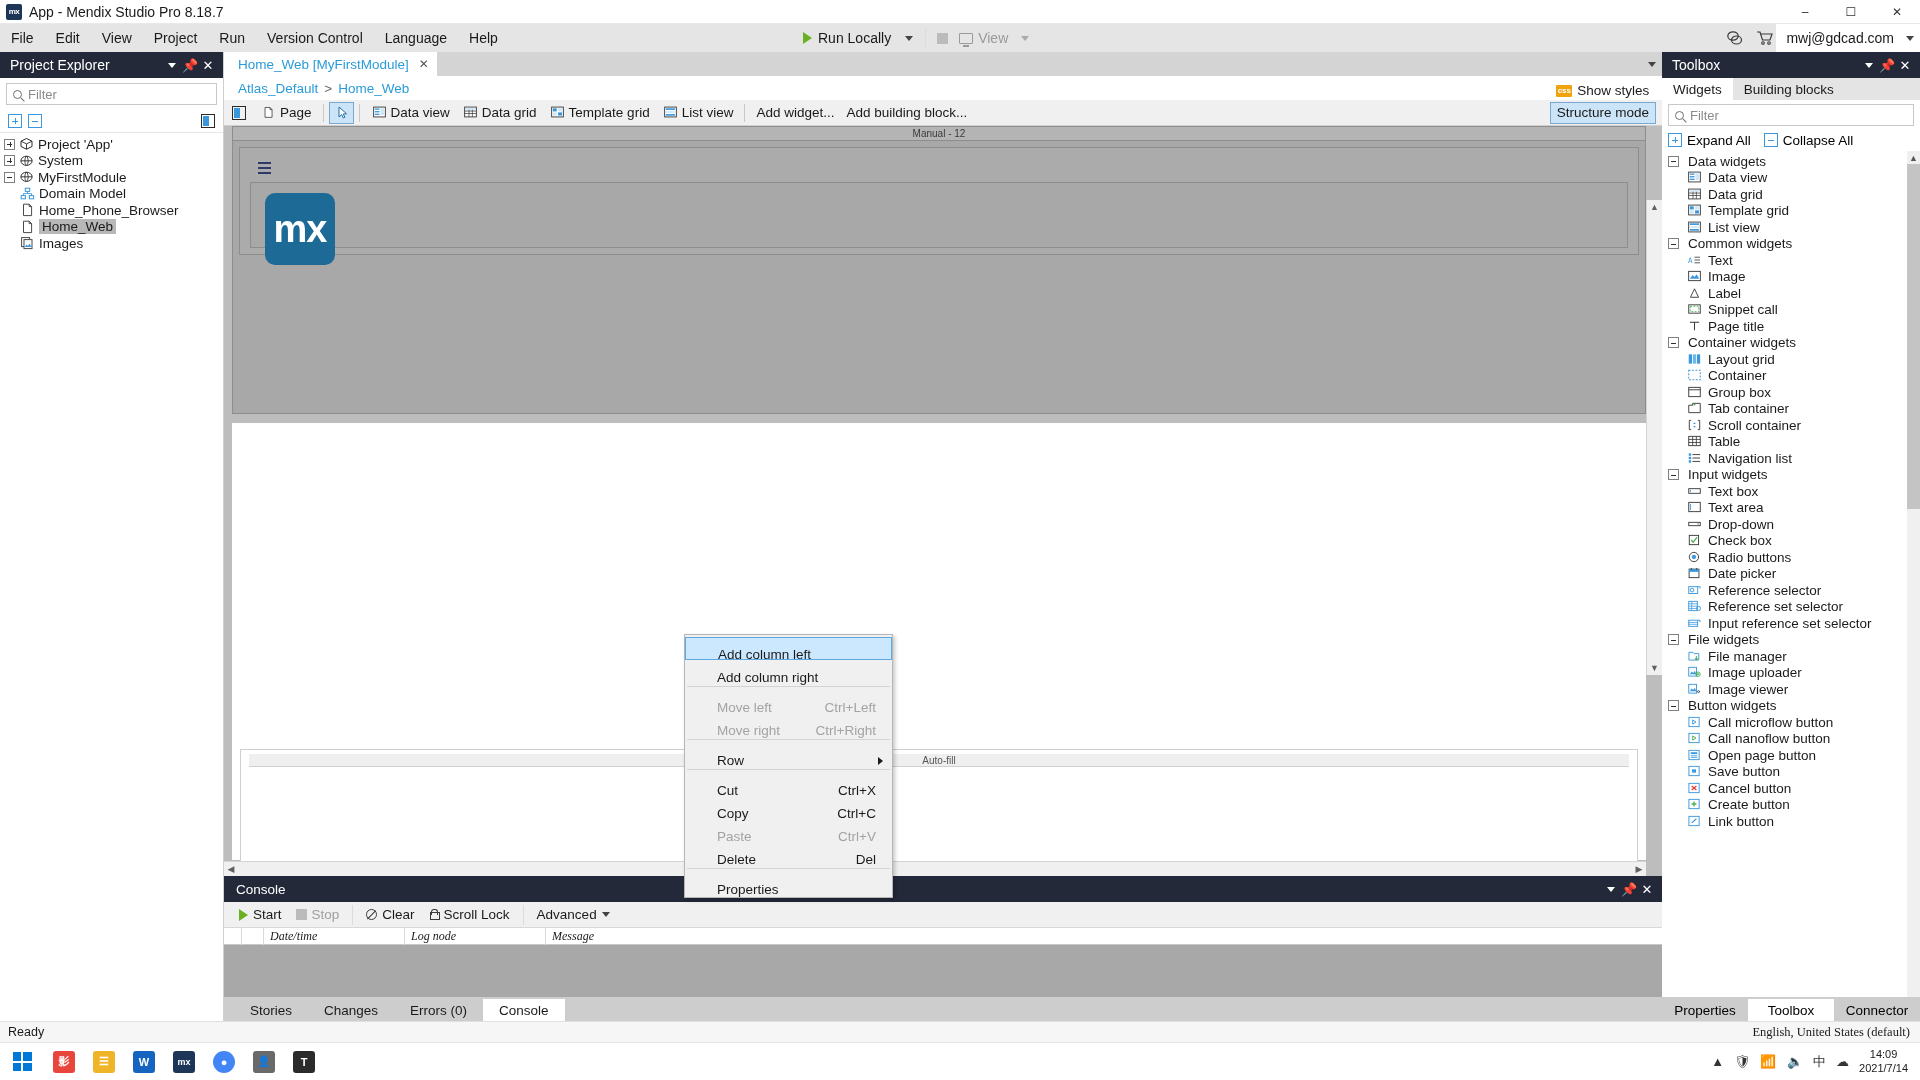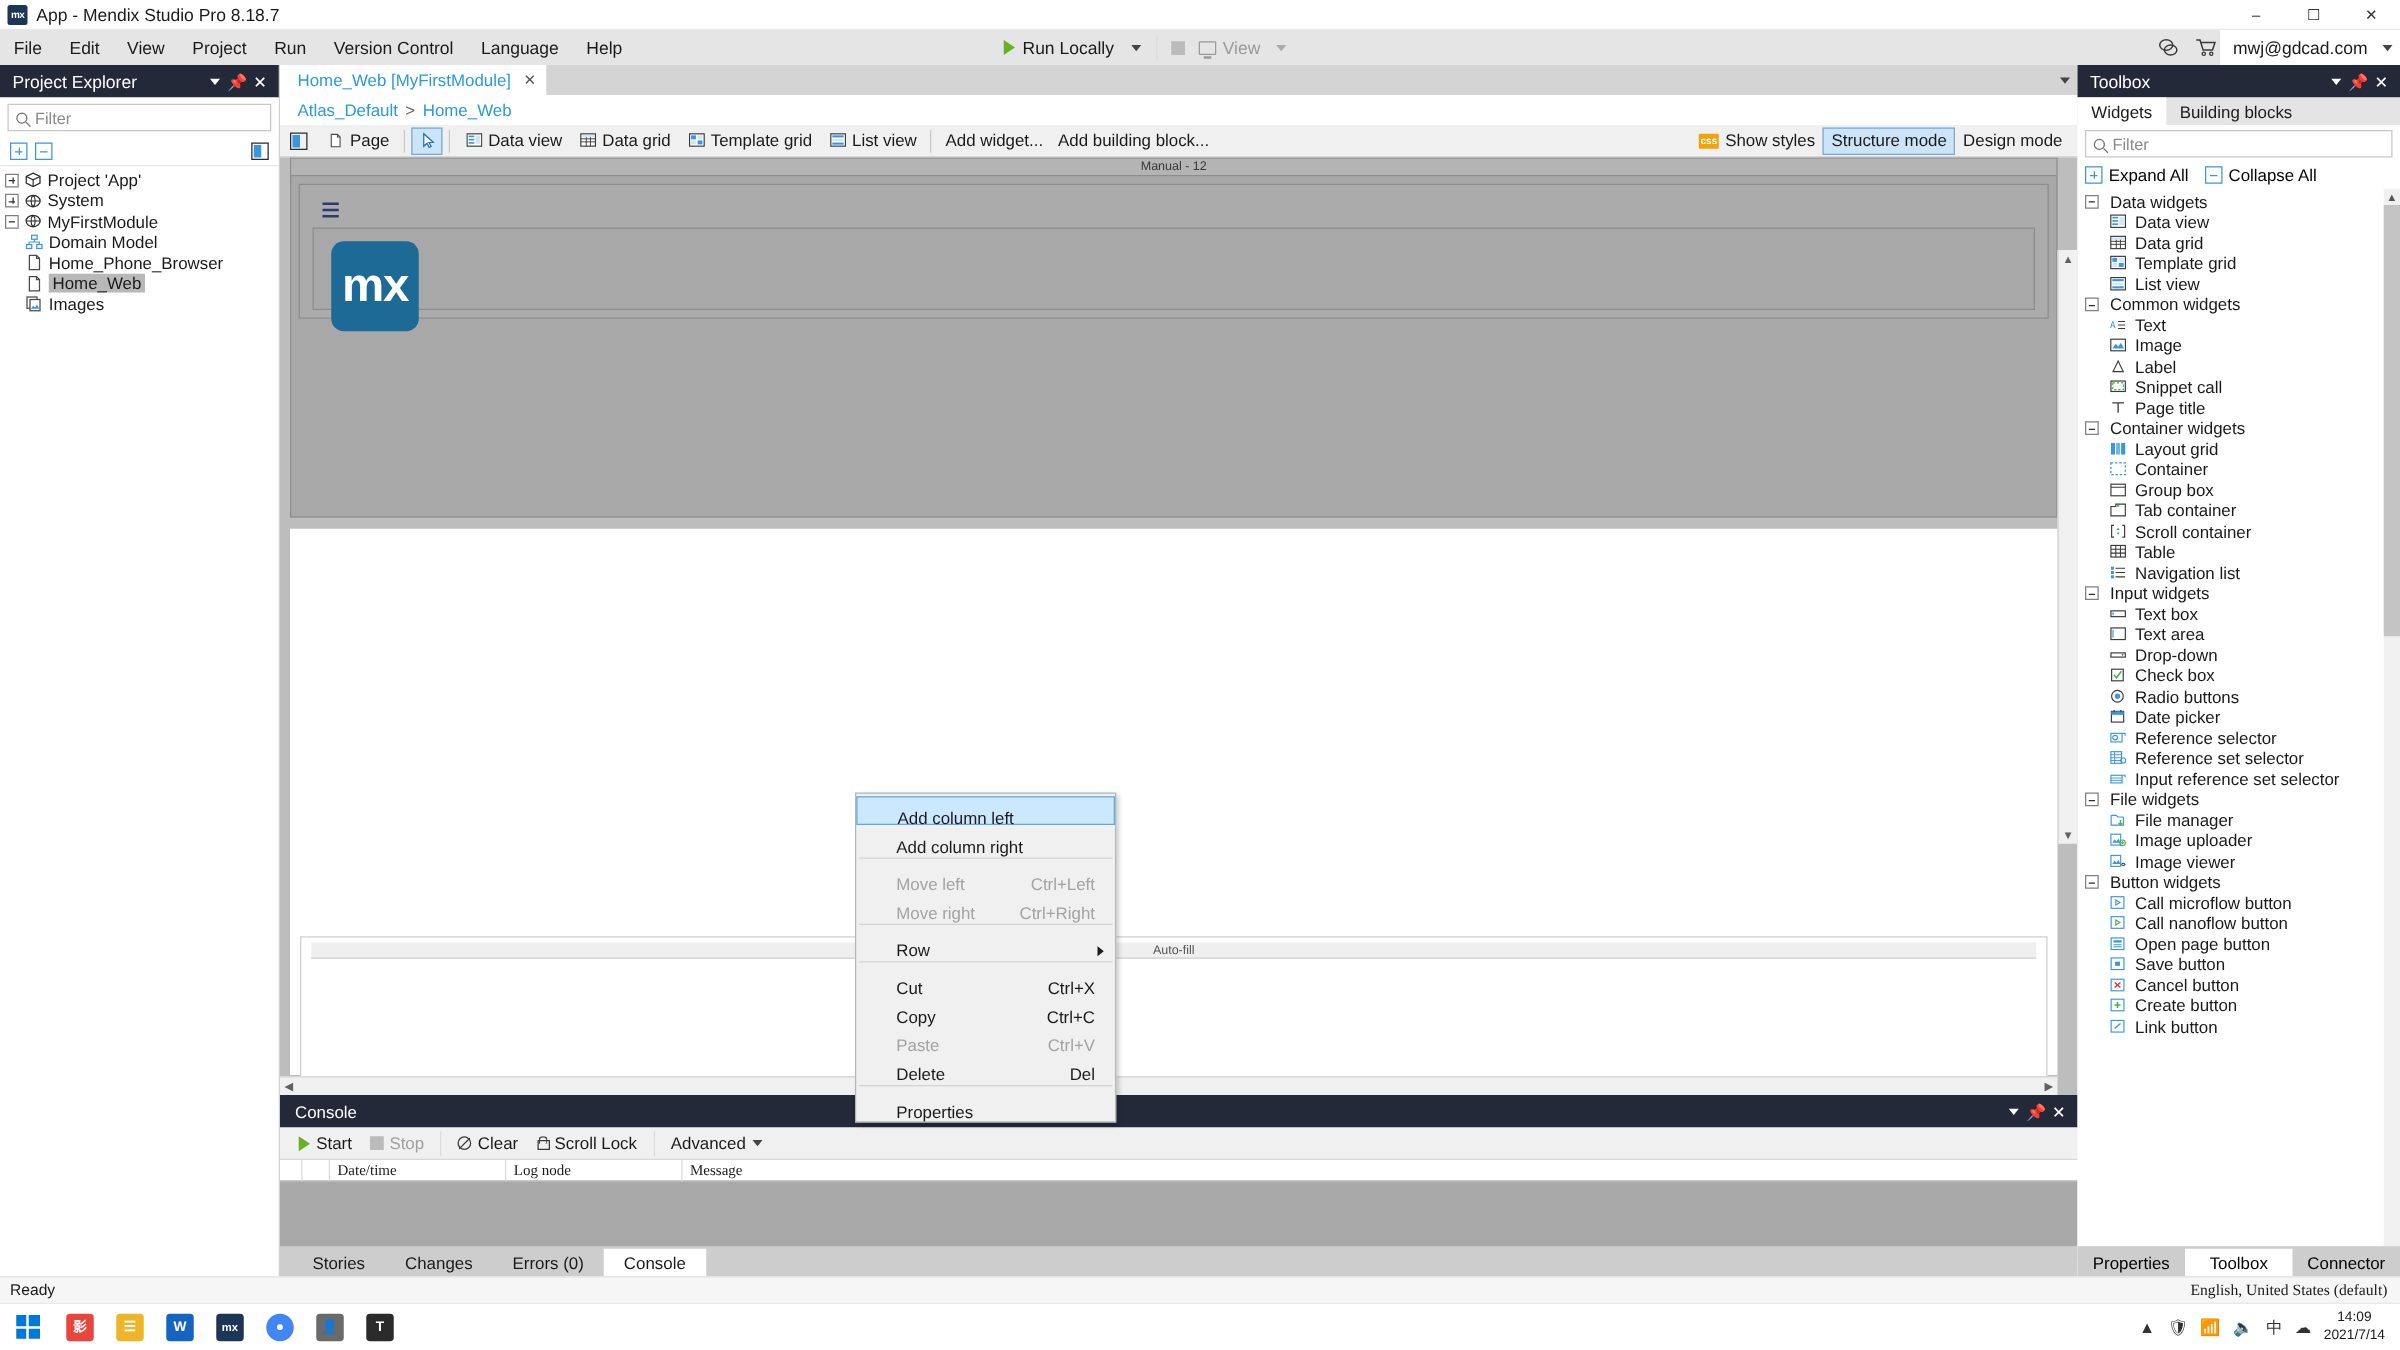--- a/index.html
+++ b/index.html
@@ -164,21 +164,21 @@
   .edtoolbar {
     height: 26px; background: #f0f0f0; border-bottom: 1px solid #d0d0d0;
     display: flex; align-items: center; padding-left: 4px; gap: 0px; position: relative;
   }
   .et-btn {
     height: 22px; display: flex; align-items: center; gap: 5px; padding: 0 6px;
     font-size: 13.5px; color: #1a1a1a; white-space: nowrap;
   }
   .et-btn.active { background: #cce4f7; border: 1px solid #7aa8cf; }
   .et-sep { width: 1px; height: 18px; background: #c8c8c8; margin: 0 5px; }
-  .right-tools { position: absolute; right: 6px; display: flex; align-items: center; gap: 0; }
+  .right-tools { position: absolute; right: 6px; display: flex; align-items: center; gap: 0; flex-direction: column; }
   .css-ic {
     width: 16px; height: 12px; background: #f0a30a; color: #fff; font-size: 8px;
     display: flex; align-items: center; justify-content: center; border-radius: 1px; font-weight: bold;
   }
 
   
   .canvas {
     position: absolute; left: 0; top: 74px; width: 1438px; height: 750px;
     background: #bdbdbd; overflow: hidden;
   }
@@ -251,21 +251,21 @@
   }
   .circ-slash::after {
     content:''; position: absolute; left: 4px; top: -1px; width: 1.4px; height: 12px;
     background: #3a3a3a; transform: rotate(45deg);
   }
   .lock-ic { width: 10px; height: 11px; position: relative; }
   .lock-ic::before { content:''; position:absolute; left:1px; bottom:0; width:8px; height:6px; border:1.3px solid #3a3a3a; }
   .lock-ic::after { content:''; position:absolute; left:2.6px; top:0; width:5px; height:5px; border:1.3px solid #3a3a3a; border-bottom:none; border-radius:3px 3px 0 0; }
   .grid-hdr {
     height: 17px; background: #ffffff; border-bottom: 1px solid #c8c8c8;
-    display: flex; align-items: center; font-family: "Liberation Serif", serif; font-size: 12px; color: #1a1a1a;
+    display: flex; align-items: center; font-family: "Liberation Serif", serif; font-size: 12px; color: #1a1a1a; font-style: italic;
   }
   .gh-cell { border-right: 1px solid #dadada; height: 17px; display:flex; align-items:center; padding-left: 6px; }
   .console-body { height: 62px; background: #a8a8a8; }
   .bottom-tabs {
     position: absolute; left: 0; bottom: 0; width: 1438px; height: 24px; background: #cdcdcd;
     display: flex; align-items: flex-end; padding-left: 10px;
   }
   .btab {
     height: 22px; padding: 0 16px; display: flex; align-items: center; font-size: 13.5px; color: #1a1a1a;
   }

